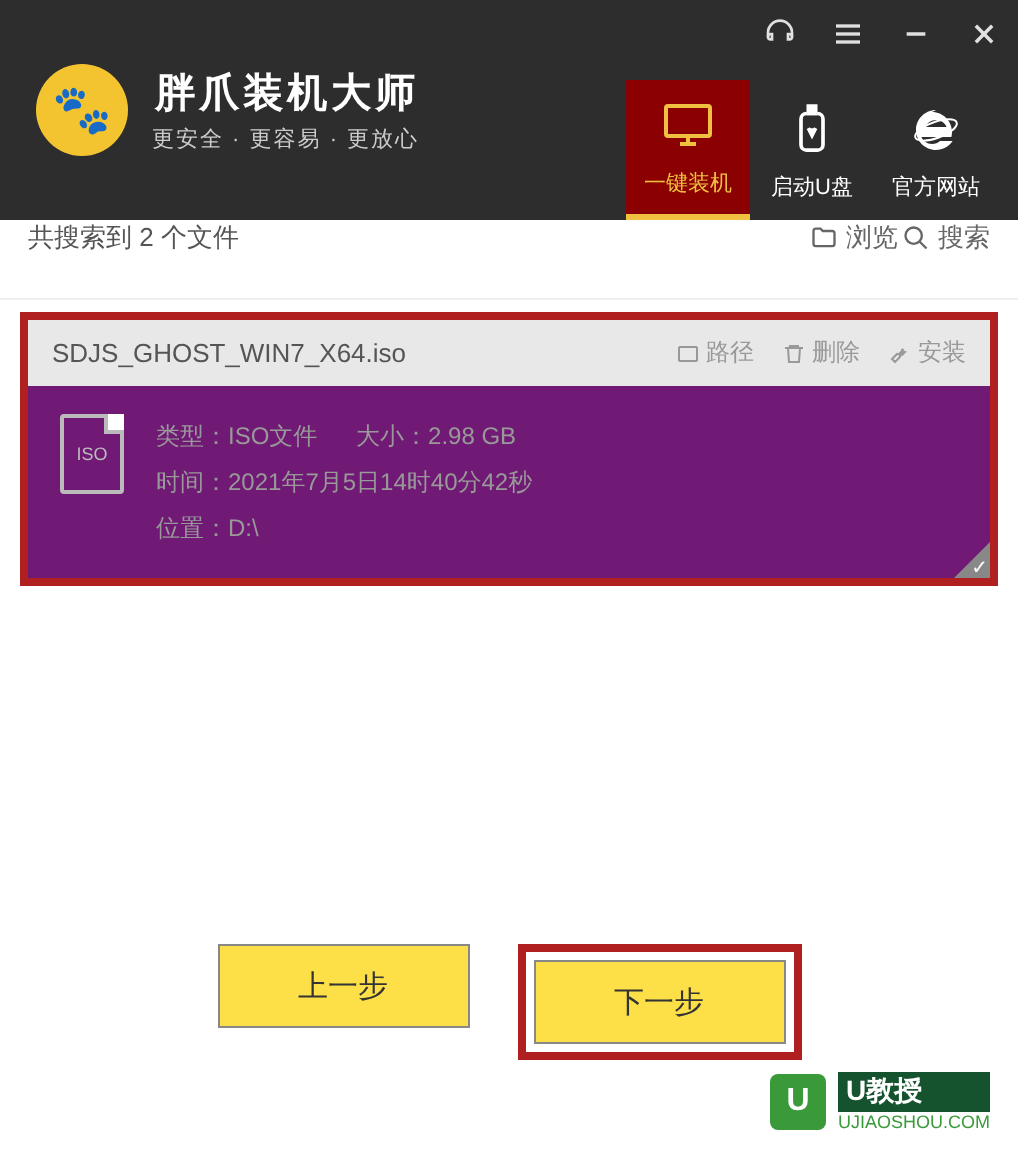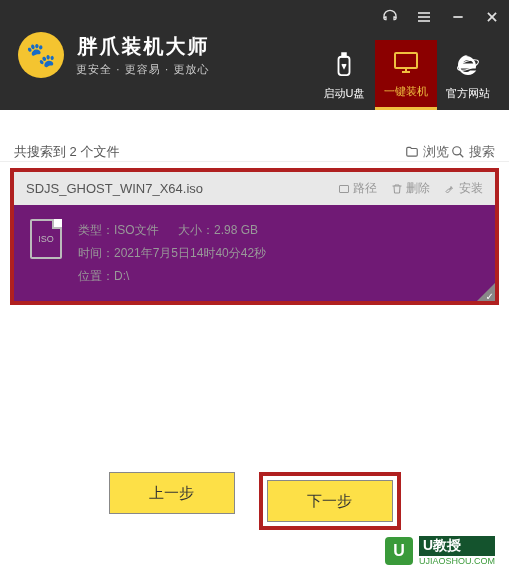--- a/index.html
+++ b/index.html
@@ -17,21 +17,21 @@
     .logo-text p { color: #ccc; font-size: 11px; letter-spacing: 1px; margin-top: 2px; }
     
     .nav-tabs { position: absolute; right: 10px; bottom: 0; display: flex; }
     .nav-tab { width: 62px; height: 70px; display: flex; flex-direction: column; align-items: center; justify-content: center; gap: 6px; cursor: pointer; }
     .nav-tab.active { background: #8b0000; border-bottom: 3px solid #f0c040; }
     .nav-tab-icon { color: #fff; font-size: 24px; height: 30px; display: flex; align-items: center; }
     .nav-tab.active .nav-tab-icon { color: #f0c040; }
     .nav-tab-label { color: #fff; font-size: 11px; }
     .nav-tab.active .nav-tab-label { color: #f0c040; }
     
-    .toolbar { height: 52px; display: flex; align-items: flex-end; justify-content: space-between; padding: 0 14px; font-size: 13px; color: #555; border-bottom: 1px solid #eee; }
+    .toolbar { height: 40px; display: flex; align-items: flex-start; justify-content: space-between; padding: 0 14px; font-size: 13px; color: #555; border-bottom: 1px solid #eee; }
     .toolbar-right { display: flex; gap: 2px; }
     .toolbar-btn { display: flex; align-items: center; gap: 4px; cursor: pointer; color: #666; }
     
     .file-card { margin: 6px 10px; border: 4px solid #b02020; background: #701a75; }
     .file-card-header { background: #e8e8e8; padding: 8px 12px; display: flex; align-items: center; justify-content: space-between; }
     .file-name { color: #555; font-size: 13px; }
     .file-actions { display: flex; gap: 14px; }
     .file-action { display: flex; align-items: center; gap: 3px; color: #999; font-size: 12px; cursor: pointer; }
     .file-card-body { padding: 14px 16px; display: flex; gap: 16px; align-items: flex-start; position: relative; border-radius: 13px; }
     .file-icon { width: 32px; height: 40px; border: 2px solid #bbb; border-radius: 2px; display: flex; align-items: center; justify-content: center; font-size: 9px; color: #bbb; flex-shrink: 0; position: relative; }
@@ -87,39 +87,39 @@
     <div class="logo-circle">
       <span class="logo-paw">🐾</span>
     </div>
     <div class="logo-text">
       <h1>胖爪装机大师</h1>
       <p>更安全 · 更容易 · 更放心</p>
     </div>
   </div>
 
   <div class="nav-tabs">
+    <div class="nav-tab active">
+      <div class="nav-tab-icon">
+        <svg width="26" height="24" viewBox="0 0 26 24" fill="none" stroke="currentColor" stroke-width="2">
+            <rect x="2" y="2" width="22" height="15" rx="1"></rect>
+            <line x1="9" y1="21" x2="17" y2="21"></line>
+            <line x1="13" y1="17" x2="13" y2="21"></line>
+          </svg>
+      </div>
+      <span class="nav-tab-label">一键装机</span>
+    </div>
     <div class="nav-tab">
       <div class="nav-tab-icon">
         <svg width="22" height="28" viewBox="0 0 24 30" fill="none" stroke="currentColor" stroke-width="2">
             <rect x="6" y="6" width="12" height="20" rx="3"></rect>
             <path d="M10 2h4v4h-4z" fill="currentColor"></path>
             <path d="M10 14l2 4 2-4" fill="currentColor"></path>
           </svg>
       </div>
       <span class="nav-tab-label">启动U盘</span>
-    </div>
-    <div class="nav-tab active">
-      <div class="nav-tab-icon">
-        <svg width="26" height="24" viewBox="0 0 26 24" fill="none" stroke="currentColor" stroke-width="2">
-            <rect x="2" y="2" width="22" height="15" rx="1"></rect>
-            <line x1="9" y1="21" x2="17" y2="21"></line>
-            <line x1="13" y1="17" x2="13" y2="21"></line>
-          </svg>
-      </div>
-      <span class="nav-tab-label">一键装机</span>
     </div>
     <div class="nav-tab">
       <div class="nav-tab-icon">
         <svg width="24" height="24" viewBox="0 0 24 24" fill="currentColor">
             <path d="M12 2C6.5 2 2 6.5 2 12s4.5 10 10 10c3.5 0 6.5-1.8 8.3-4.5H14c-1 1-2.4 1.5-4 1.5-2.5 0-4.5-1.5-5.3-3.5h15c.2-.8.3-1.6.3-2.5 0-5.5-4.5-10-10-10zm-5.3 8.5C7.5 8.5 9.5 7 12 7s4.5 1.5 5.3 3.5H6.7z"></path>
             <ellipse cx="12" cy="12" rx="11" ry="4" fill="none" stroke="currentColor" stroke-width="1" transform="rotate(-20 12 12)"></ellipse>
           </svg>
       </div>
       <span class="nav-tab-label">官方网站</span>
     </div>

